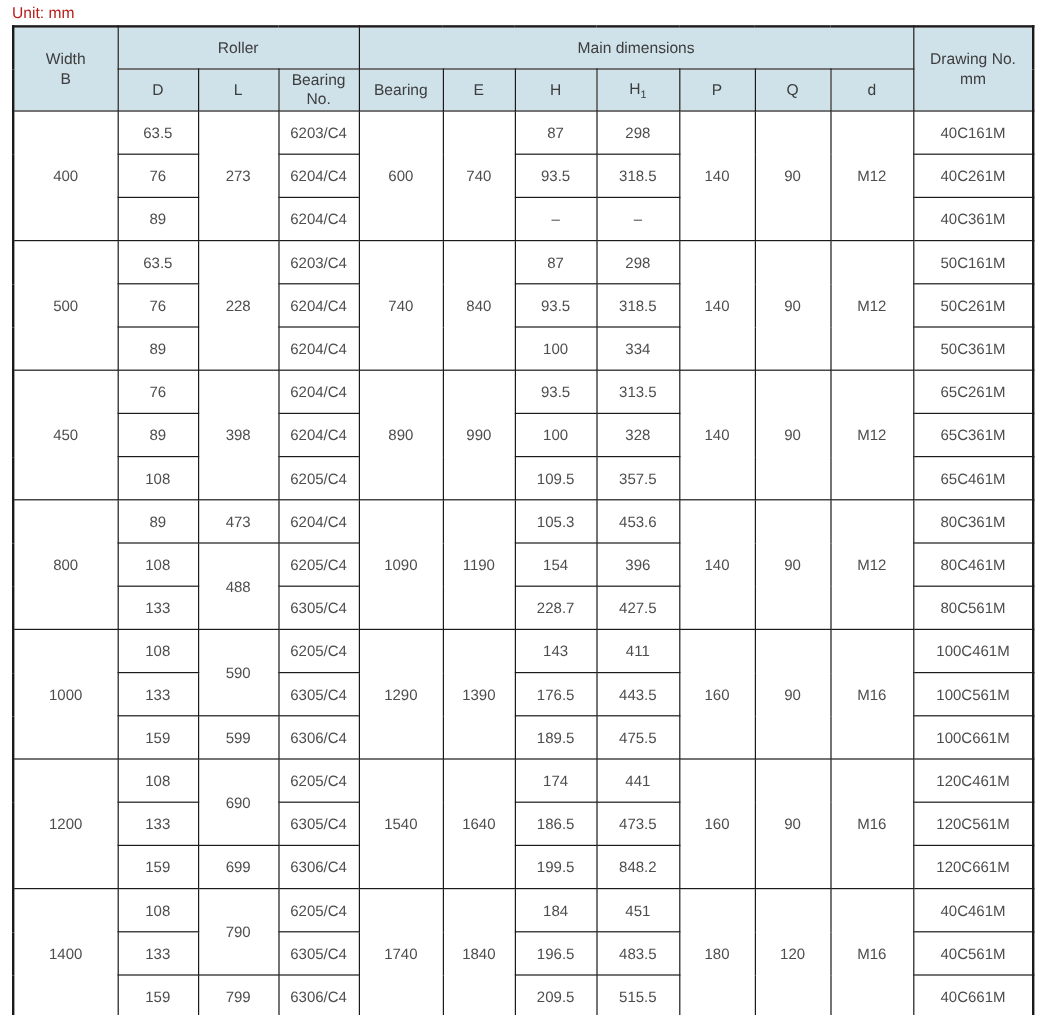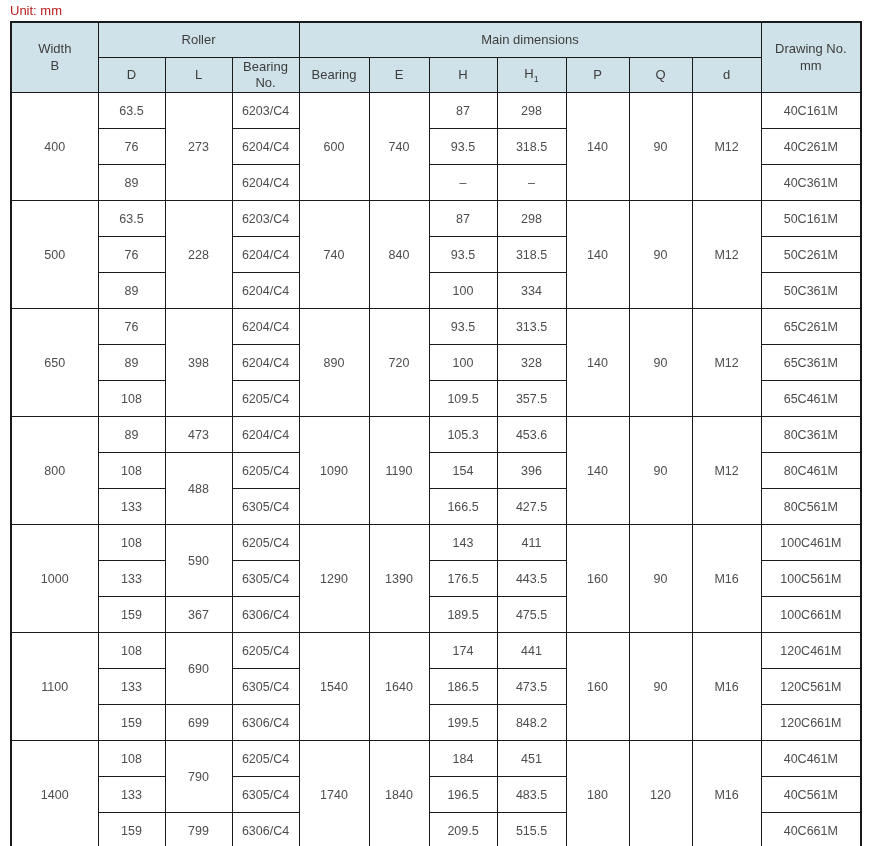--- a/index.html
+++ b/index.html
@@ -165,26 +165,26 @@
           <td>50C261M</td>
         </tr>
         <tr>
           <td>89</td>
           <td>6204/C4</td>
           <td>100</td>
           <td>334</td>
           <td>50C361M</td>
         </tr>
         <tr>
-          <td rowspan="3">650</td>
+          <td rowspan="3">450</td>
           <td>76</td>
           <td rowspan="3">398</td>
           <td>6204/C4</td>
           <td rowspan="3">890</td>
-          <td rowspan="3">720</td>
+          <td rowspan="3">990</td>
           <td>93.5</td>
           <td>313.5</td>
           <td rowspan="3">140</td>
           <td rowspan="3">90</td>
           <td rowspan="3">M12</td>
           <td>65C261M</td>
         </tr>
         <tr>
           <td>89</td>
           <td>6204/C4</td>
@@ -217,21 +217,21 @@
           <td>108</td>
           <td rowspan="2">488</td>
           <td>6205/C4</td>
           <td>154</td>
           <td>396</td>
           <td>80C461M</td>
         </tr>
         <tr>
           <td>133</td>
           <td>6305/C4</td>
-          <td>166.5</td>
+          <td>228.7</td>
           <td>427.5</td>
           <td>80C561M</td>
         </tr>
         <tr>
           <td rowspan="3">1000</td>
           <td>108</td>
           <td rowspan="2">590</td>
           <td>6205/C4</td>
           <td rowspan="3">1290</td>
           <td rowspan="3">1390</td>
@@ -244,28 +244,28 @@
         </tr>
         <tr>
           <td>133</td>
           <td>6305/C4</td>
           <td>176.5</td>
           <td>443.5</td>
           <td>100C561M</td>
         </tr>
         <tr>
           <td>159</td>
-          <td>367</td>
+          <td>599</td>
           <td>6306/C4</td>
           <td>189.5</td>
           <td>475.5</td>
           <td>100C661M</td>
         </tr>
         <tr>
-          <td rowspan="3">1100</td>
+          <td rowspan="3">1200</td>
           <td>108</td>
           <td rowspan="2">690</td>
           <td>6205/C4</td>
           <td rowspan="3">1540</td>
           <td rowspan="3">1640</td>
           <td>174</td>
           <td>441</td>
           <td rowspan="3">160</td>
           <td rowspan="3">90</td>
           <td rowspan="3">M16</td>

